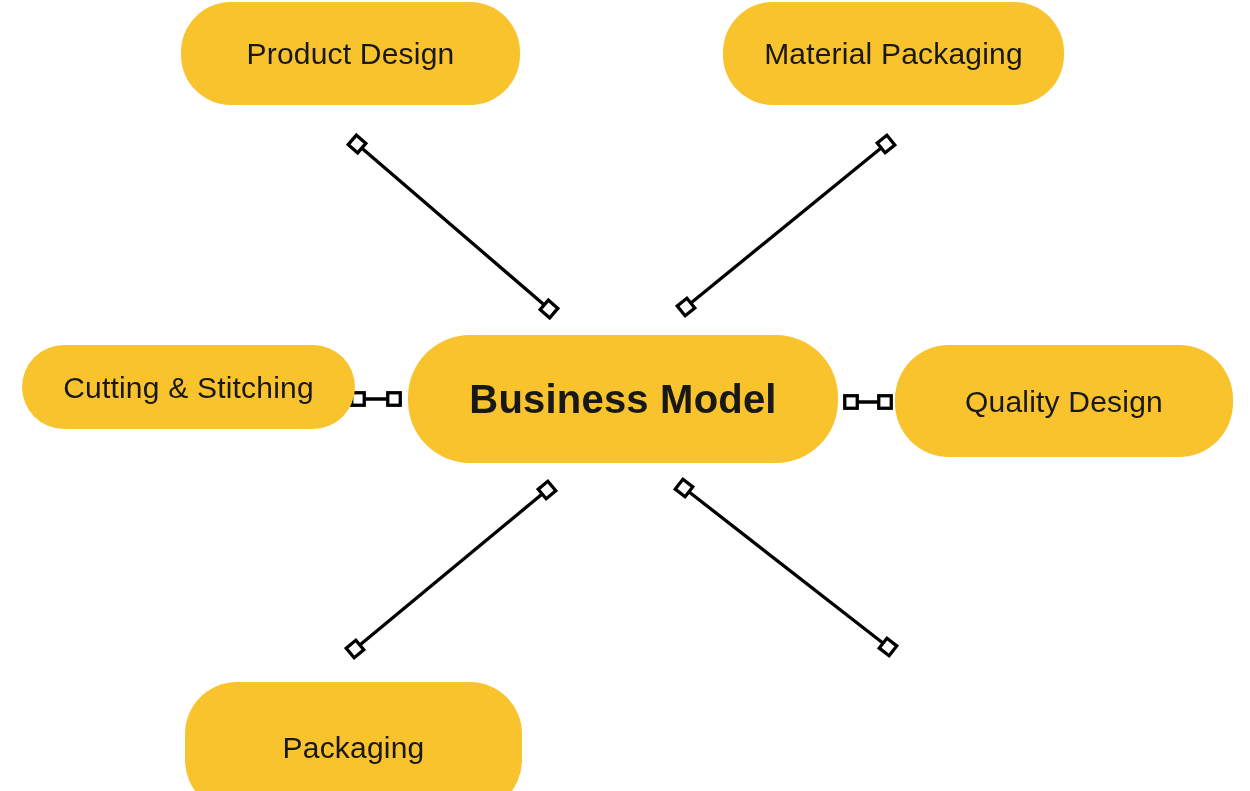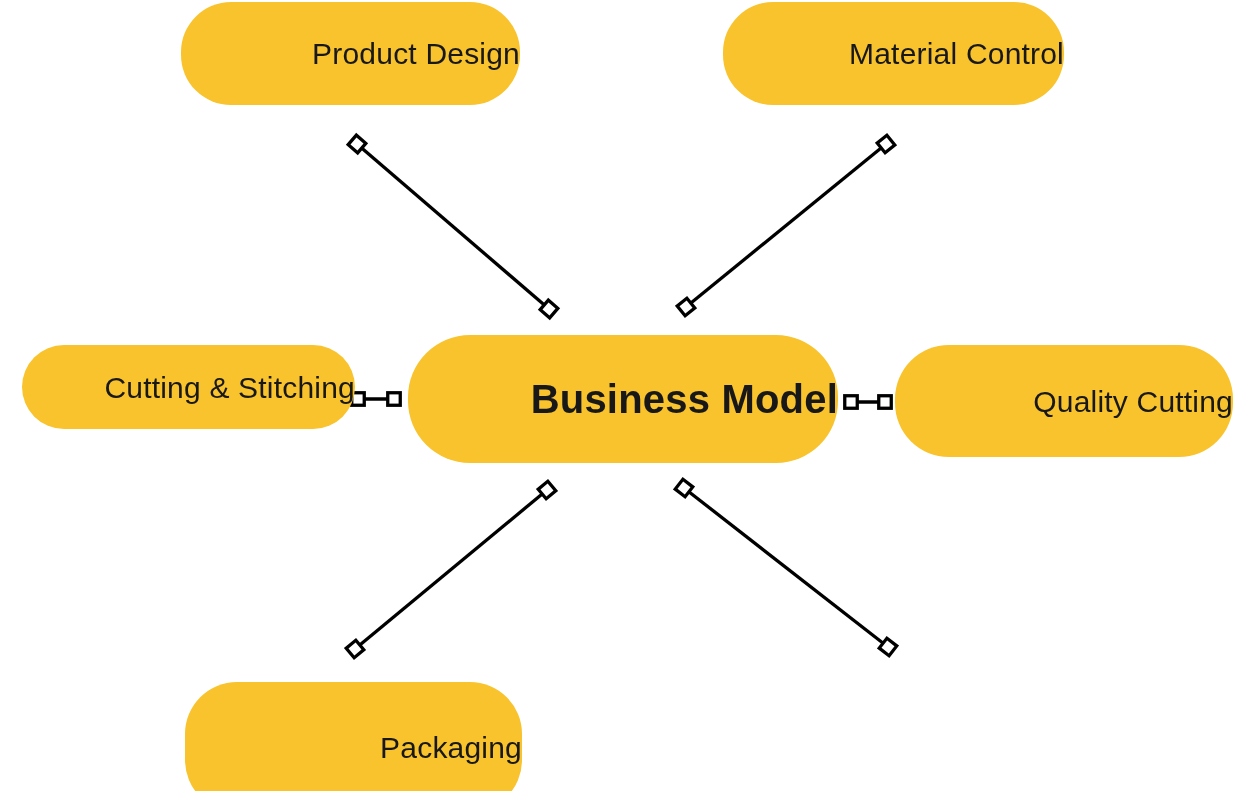--- a/index.html
+++ b/index.html
@@ -33,21 +33,21 @@
     fill: #ffffff;
     stroke: var(--connector, #000);
     stroke-width: 3.3;
   }
   .node {
     position: absolute;
     background: var(--node_fill, #F9C32D);
     color: var(--node_text, #181818);
     display: flex;
     align-items: center;
-    justify-content: flex-end;
+    justify-content: center;
     text-align: center;
     font-size: 30px;
     letter-spacing: 0.2px;
     line-height: 1.1;
     user-select: none;
   }
   .node.center {
     font-weight: 700;
     font-size: 40px;
   }
@@ -98,29 +98,29 @@
 
   <div class="node center" style="left:408px; top:335px; width:430px; height:128px; border-radius:62px;">
     <span>Business Model</span>
   </div>
 
   <div class="node" style="left:181px; top:2px; width:339px; height:103px; border-radius:50px;">
     <span>Product Design</span>
   </div>
 
   <div class="node" style="left:723px; top:2px; width:341px; height:103px; border-radius:50px;">
-    <span>Material Control</span>
+    <span>Material Packaging</span>
   </div>
 
   <div class="node" style="left:22px; top:345px; width:333px; height:84px; border-radius:54px;">
     <span>Cutting &amp; Stitching</span>
   </div>
 
   <div class="node" style="left:895px; top:345px; width:338px; height:112px; border-radius:54px;">
-    <span>Quality Cutting</span>
+    <span>Quality Design</span>
   </div>
 
   <div class="node" style="left:185px; top:682px; width:337px; height:130px; border-radius:52px;">
     <span>Packaging</span>
   </div>
 
 
 </div>
 
 </body></html>

